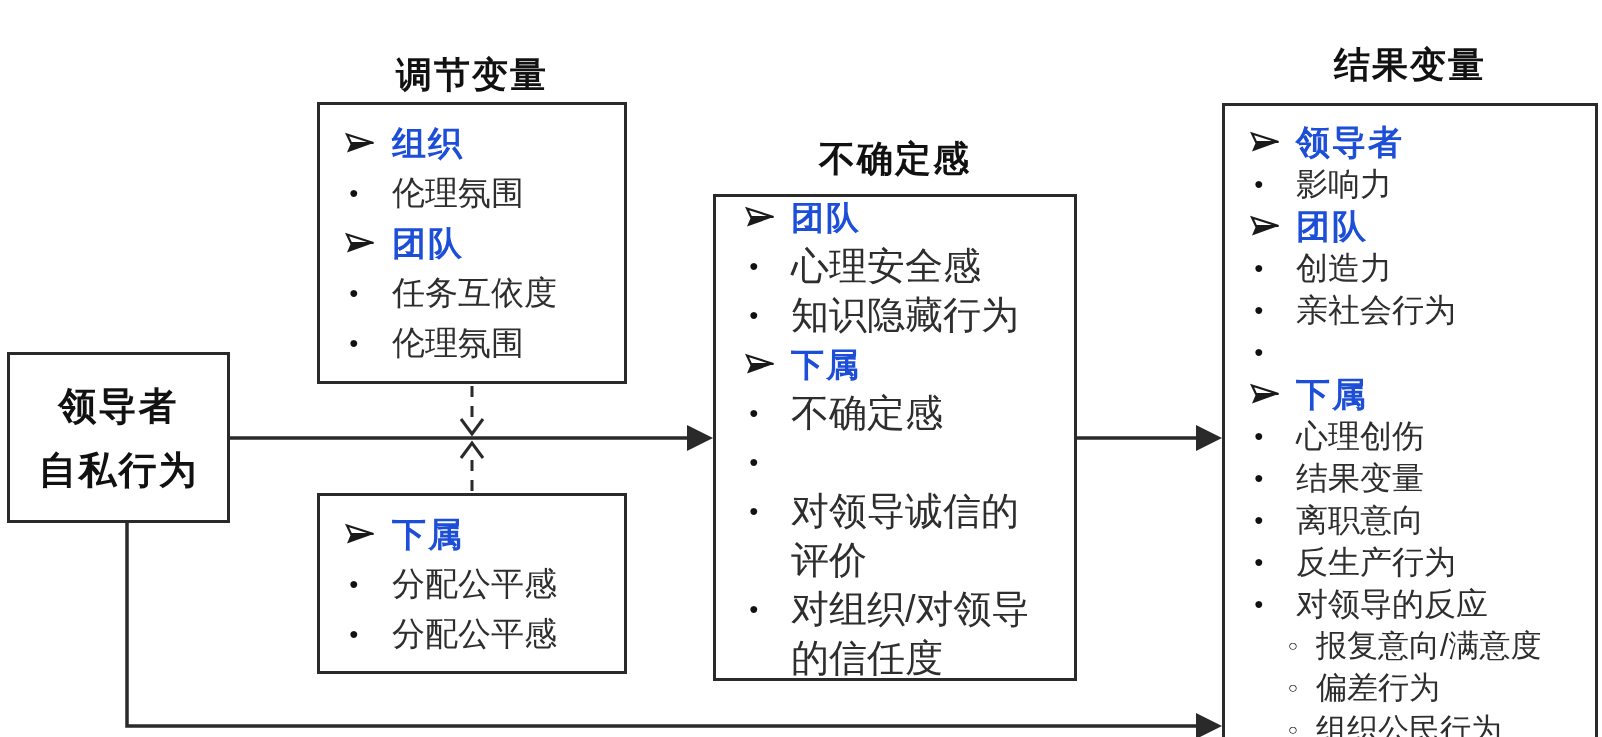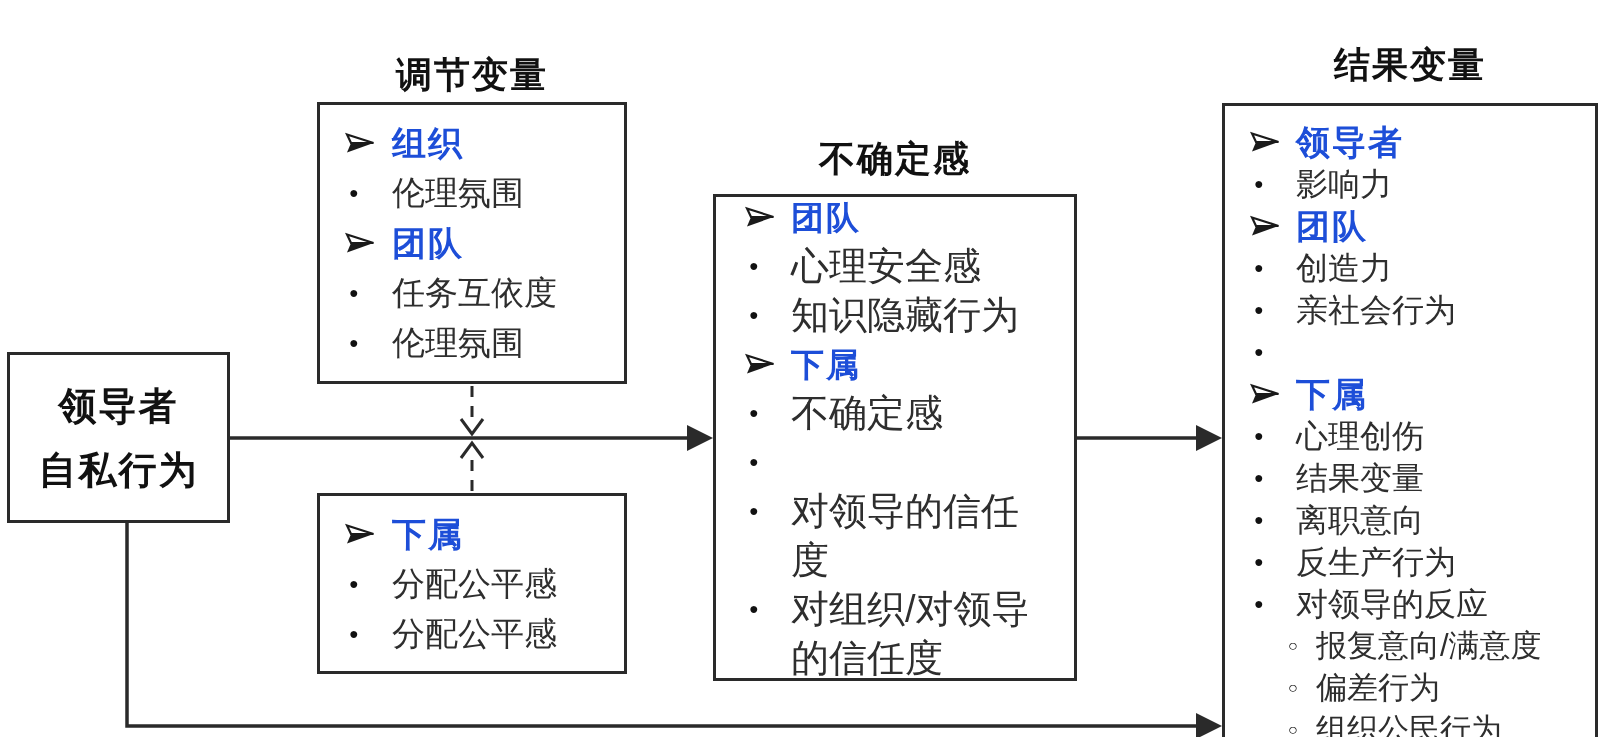--- a/index.html
+++ b/index.html
@@ -166,21 +166,21 @@
     </div>
     <div class="row">
       <span class="mk dot">
           <span class="glyph">●</span>
         </span>
     </div>
     <div class="row">
       <span class="mk dot">
           <span class="glyph">●</span>
         </span>
-      <span class="tx">对领导的信任度</span>
+      <span class="tx">对领导诚信的评价</span>
     </div>
     <div class="row">
       <span class="mk dot">
           <span class="glyph">●</span>
         </span>
       <span class="tx">对组织/对领导的信任度</span>
     </div>
   </div>
 
   <div class="box" id="box-out">

